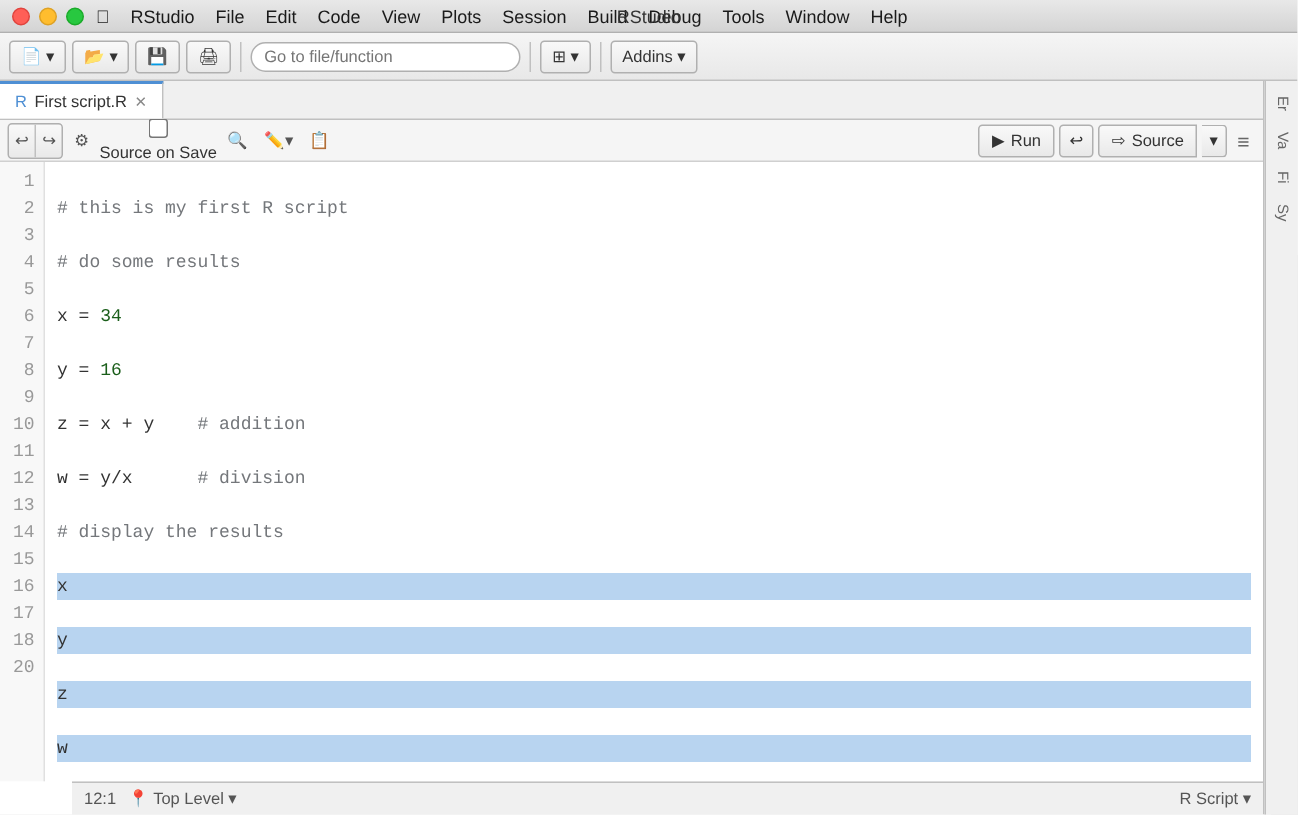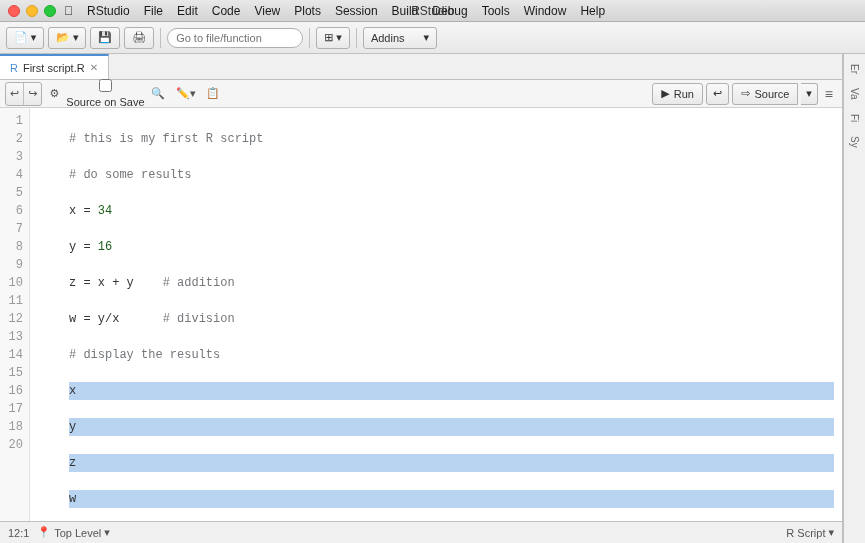--- a/index.html
+++ b/index.html
@@ -73,41 +73,41 @@
       align-items: center;
       gap: 3px;
       color: #333;
     }
     .toolbar-search {
       background: white;
       border: 1px solid #b0b0b0;
       border-radius: 10px;
       padding: 2px 8px;
       font-size: 11px;
-      width: 136px;
+      width: 180px;
       height: 20px;
       color: #999;
     }
     .toolbar-divider {
       width: 1px;
       height: 20px;
       background: #c0c0c0;
       margin: 0 2px;
     }
     .addins-btn {
       background: linear-gradient(to bottom, #f9f9f9, #e9e9e9);
       border: 1px solid #b0b0b0;
       border-radius: 3px;
       padding: 2px 7px;
       font-size: 11px;
       cursor: pointer;
       height: 22px;
       display: flex;
       align-items: center;
-      gap: 19px;
+      gap: 3px;
       color: #333;
     }
 
     
     .main-layout {
       display: flex;
       height: calc(543px - 22px - 32px);
     }
 
     
@@ -275,21 +275,20 @@
     .code-content {
       flex: 1;
       padding: 4px 8px;
       font-family: "Menlo", "Monaco", "Courier New", monospace;
       font-size: 12px;
       line-height: 18px;
       overflow-y: auto;
       overflow-x: auto;
       white-space: pre;
       outline: none;
-      margin-left: 31px;
     }
     .code-line {
       display: block;
       min-height: 18px;
     }
     .code-line.selected {
       background: #b8d4f0;
     }
     .c-comment { color: #74777b; }
     .c-number { color: #1a5e1a; }
@@ -300,20 +299,21 @@
     .status-bar {
       background: #f0f0f0;
       border-top: 1px solid #c0c0c0;
       height: 22px;
       display: flex;
       align-items: center;
       padding: 0 8px;
       font-size: 11px;
       color: #555;
       gap: 8px;
+      margin-left: 48px;
     }
     .status-bar .position { color: #555; }
     .status-bar .context {
       display: flex;
       align-items: center;
       gap: 3px;
     }
     .status-bar .file-type {
       margin-left: auto;
       display: flex;

